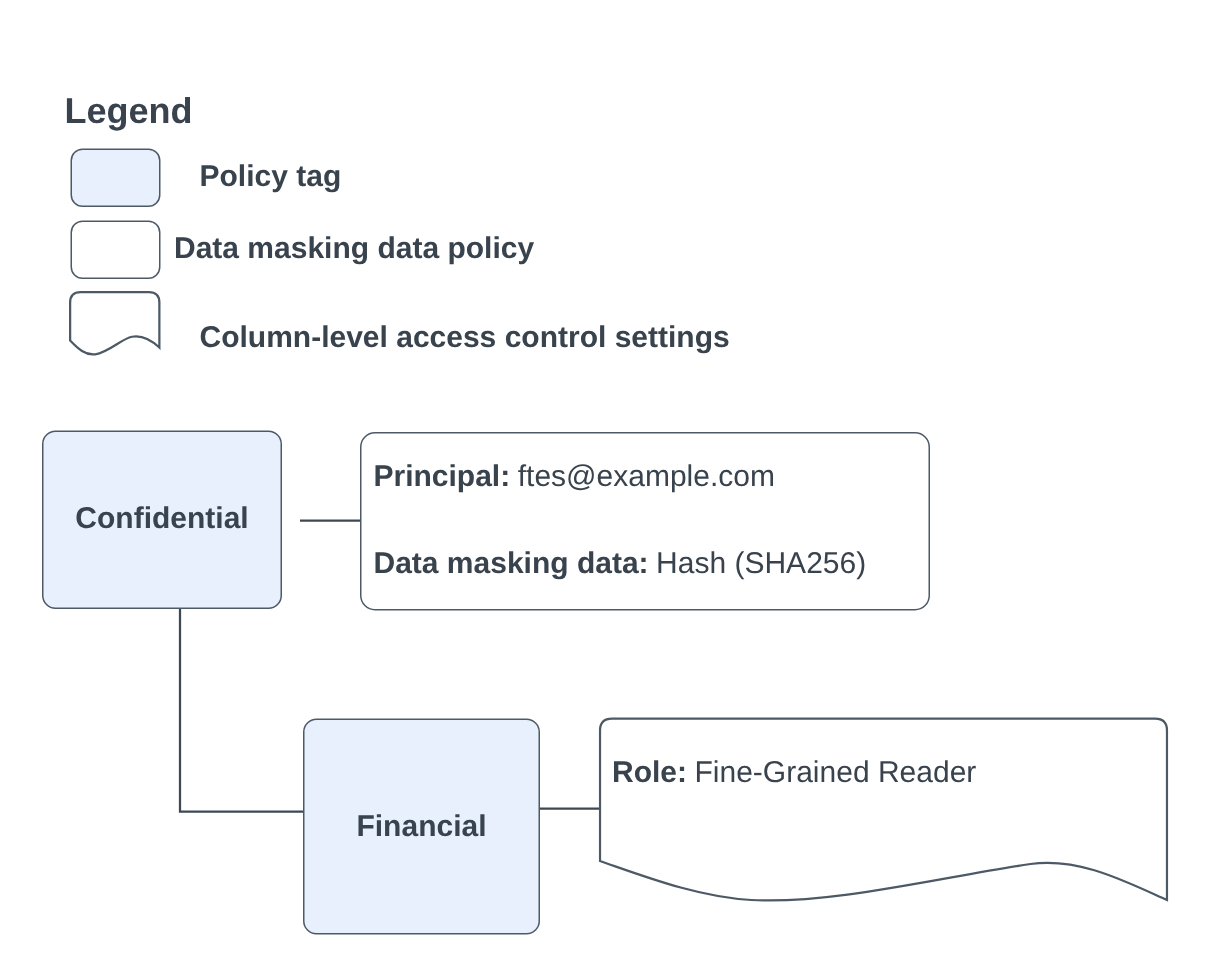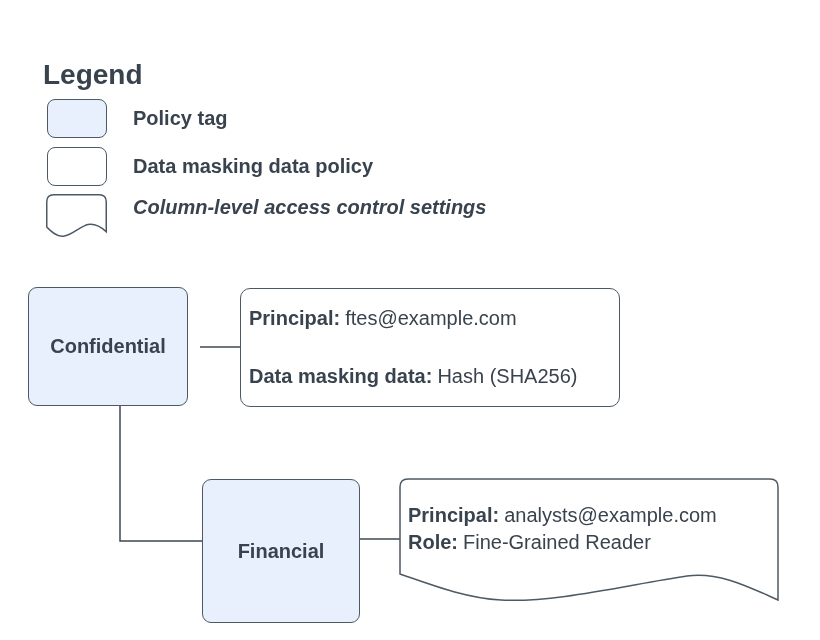--- a/index.html
+++ b/index.html
@@ -9,29 +9,29 @@
     position: relative;
     overflow: hidden;
     font-family: "Liberation Sans", sans-serif;
     color: #39434e;
   }
   .abs { position: absolute; }
 
   
   .legend-title {
     left: 43px; top: 63px;
-    font-size: 28px; font-weight: bold; line-height: 24px;
+    font-size: 24px; font-weight: bold; line-height: 24px;
   }
   .legend-label {
     font-size: 20px; font-weight: bold; line-height: 26px;
     white-space: nowrap;
   }
   .lb1 { left: 133px; top: 105px; }
-  .lb2 { left: 133px; top: 153px; }
-  .lb3 { left: 133px; top: 194px; font-style: italic; }
+  .lb2 { left: 116px; top: 153px; }
+  .lb3 { left: 133px; top: 212px; }
 
   .swatch {
     width: 60px; height: 39px;
     border: 1.5px solid #4d5a66;
     border-radius: 8px;
   }
   .sw1 { left: 47px; top: 99px; background: #e8f0fe; }
   .sw2 { left: 47px; top: 147px; background: #ffffff; }
   .sw3 { left: 46px; top: 194px; }
 
@@ -97,18 +97,15 @@
   <div class="pline">
     <span class="fl">Data masking data:</span><span class="fv">Hash (SHA256)</span>
   </div>
 </div>
 
 <svg class="abs" style="left:399px; top:478px;" width="380" height="126" viewBox="0 0 380 126">
   <path d="M 1,9 Q 1,1 9,1 L 371,1 Q 379,1 379,9 L 379,122 C 350,109 320,93.5 288,98 C 230,106.5 156,125 102,122 C 66,120 30,106 1,96 Z" fill="#ffffff" stroke="#4d5a66" stroke-width="1.5"></path>
 </svg>
 <div class="abs fine-text">
   <div class="pline">
-    <span class="fl">Principal:</span><span class="fv">analysts@example.com</span>
-  </div>
-  <div class="pline">
     <span class="fl">Role:</span><span class="fv">Fine-Grained Reader</span>
   </div>
 </div>
 
 </body></html>

